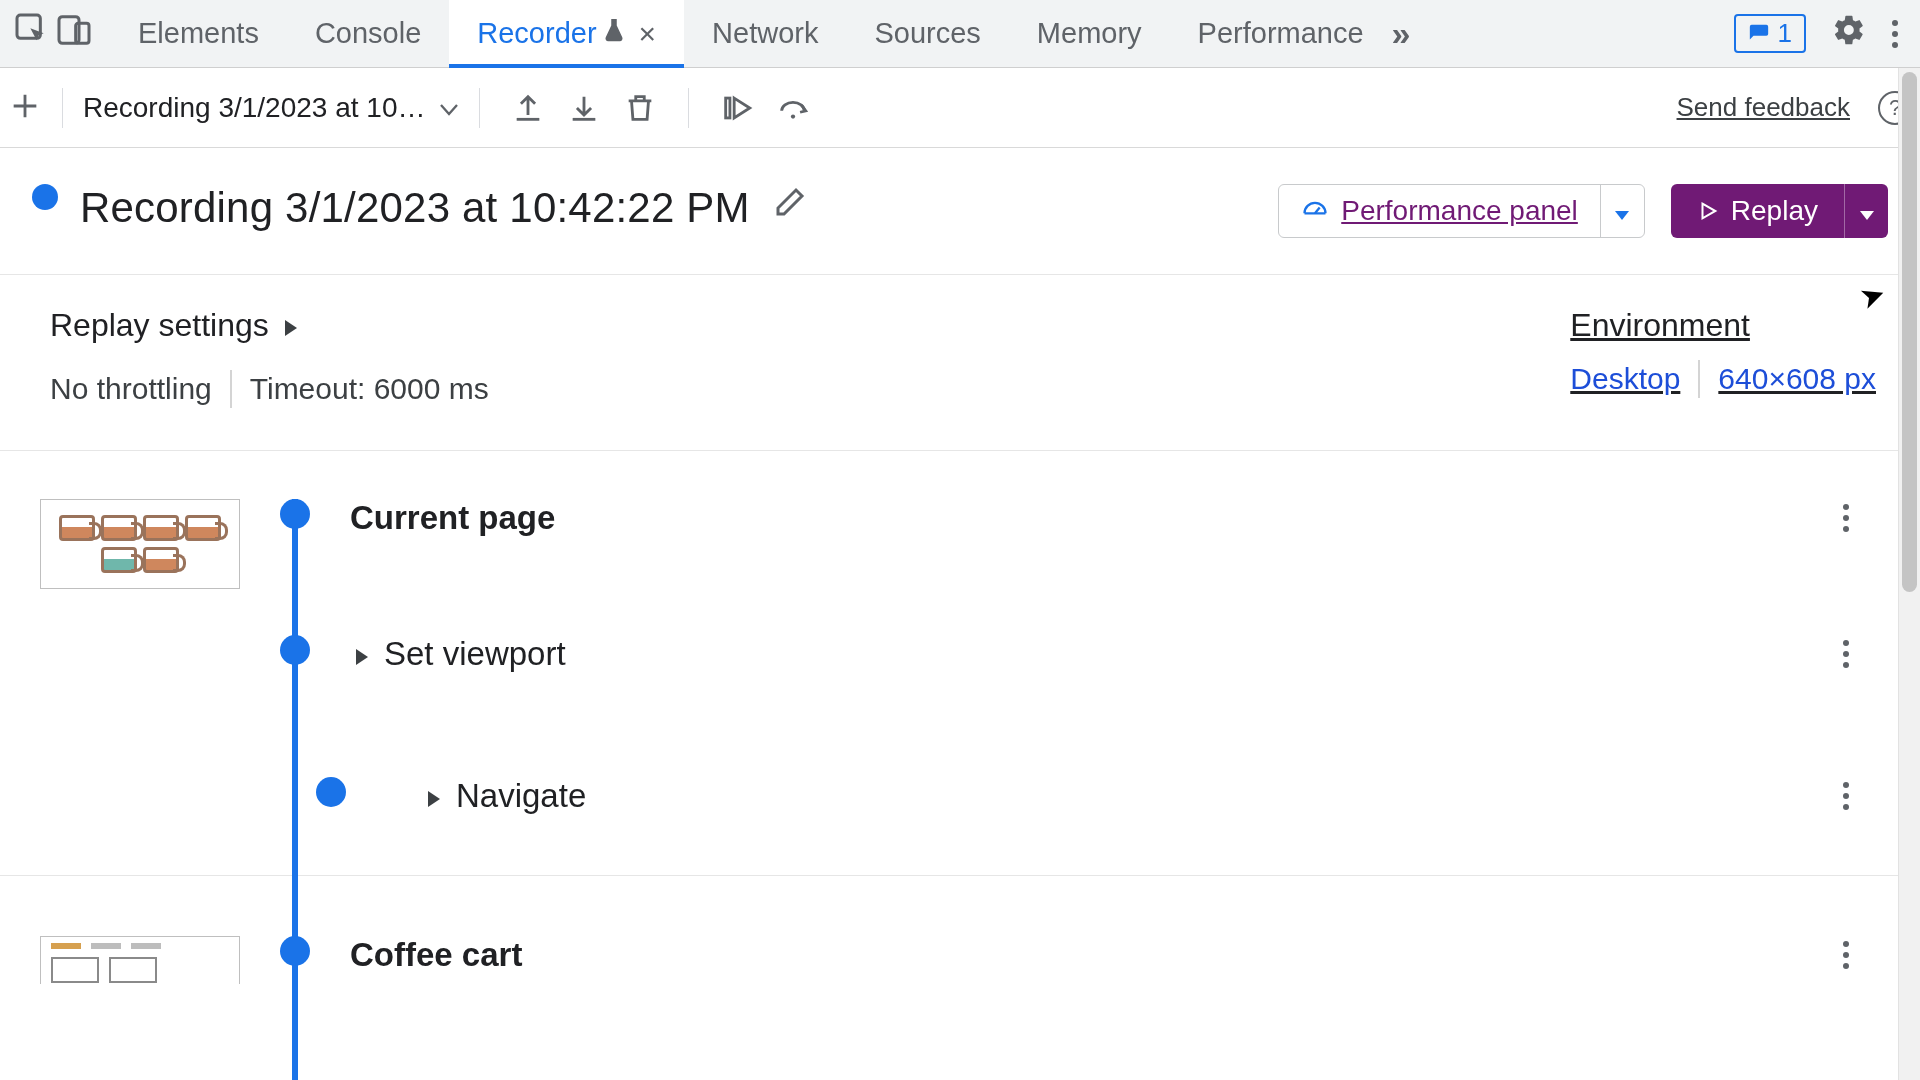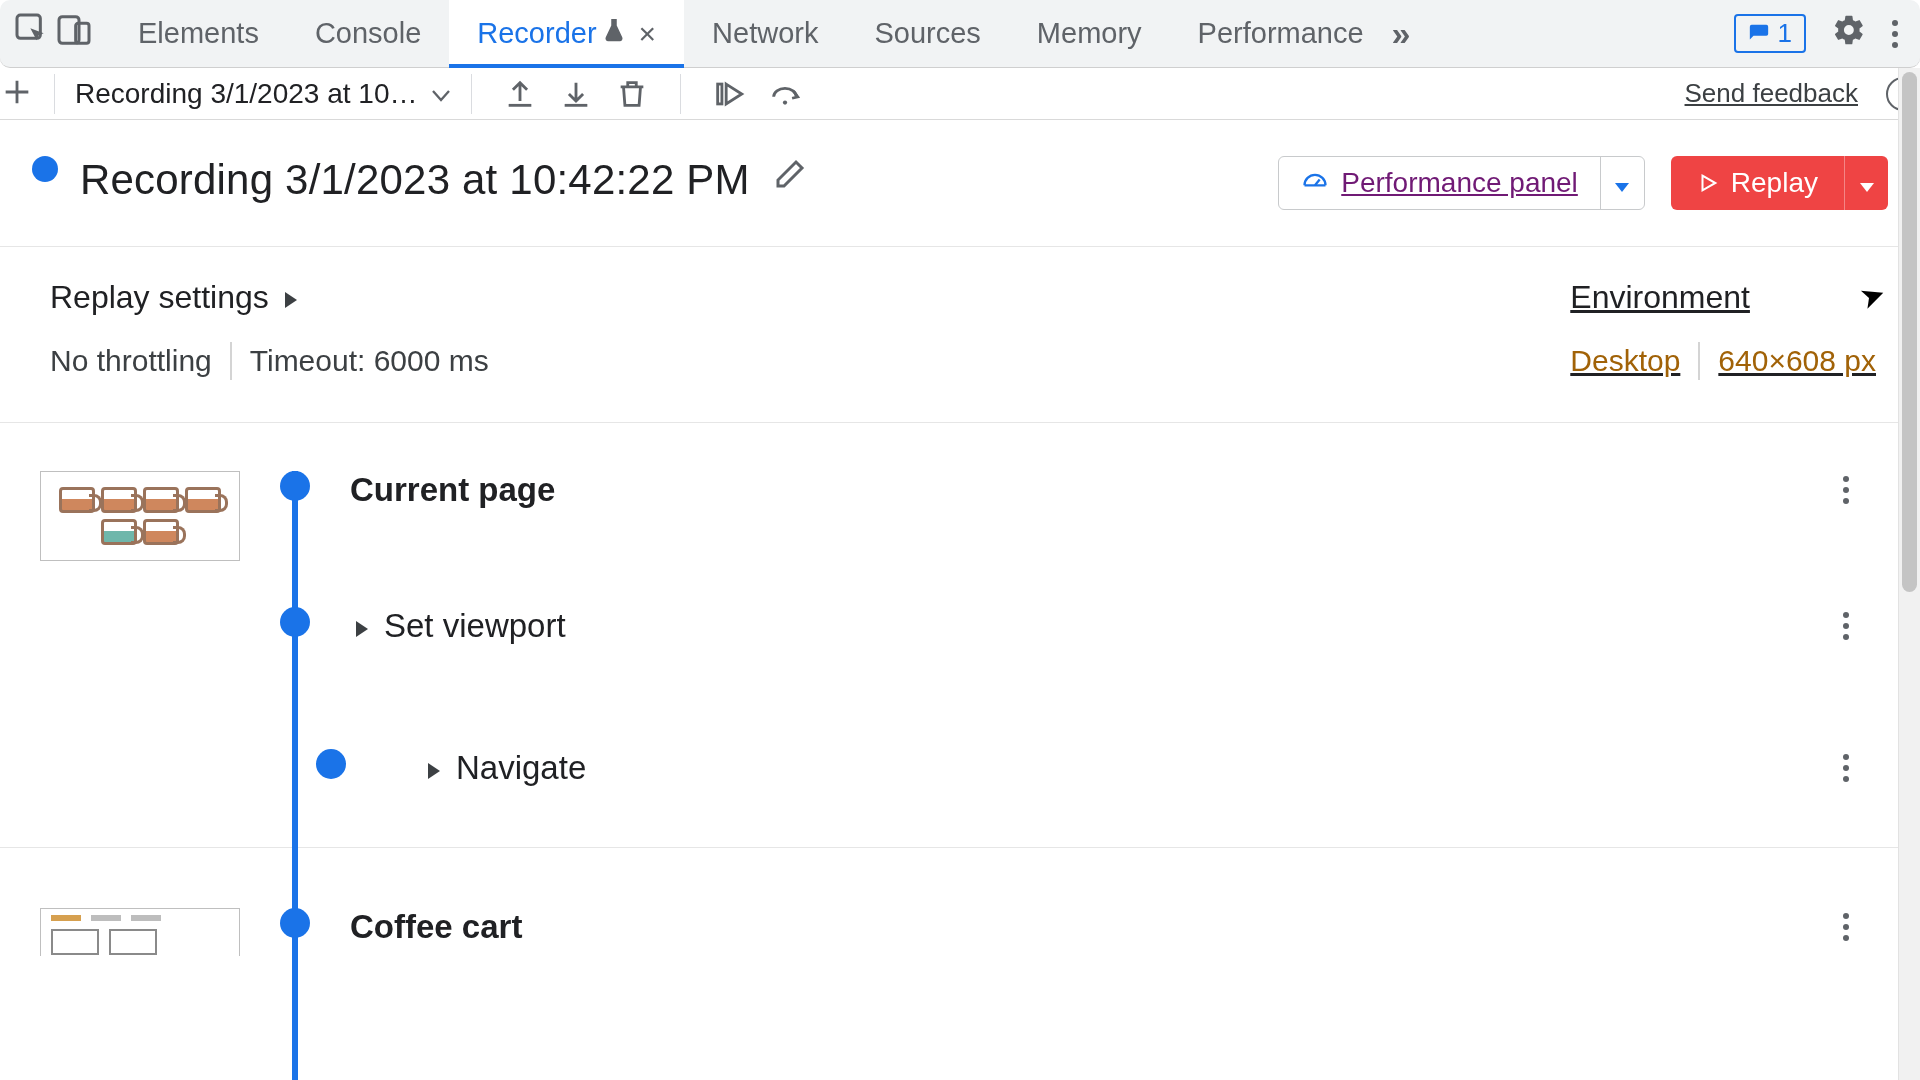--- a/index.html
+++ b/index.html
@@ -14,21 +14,20 @@
   
   .tabbar {
     height: 68px;
     background: #f1f3f4;
     border-bottom: 1px solid #cfcfcf;
     display: flex;
     align-items: center;
     padding-left: 4px;
     font-size: 29px;
     color: #5f6368;
-    border-radius: 10px;
   }
   .tabbar .left-tools { display:flex; align-items:center; gap:2px; padding:0 16px 0 8px; }
   .tabbar .left-tools svg { width:40px; height:40px; }
   .tabbar .tabs { display:flex; align-items:stretch; height:100%; }
   .tab {
     display:flex; align-items:center;
     padding: 0 28px;
     cursor:pointer;
     position:relative;
   }
@@ -51,24 +50,24 @@
     border:2px solid #1a73e8;
     border-radius:4px;
     padding:2px 12px;
     color:#1a73e8;
     font-size:26px;
   }
   .overflow-chevrons { font-size:34px; font-weight:700; letter-spacing:-6px; color:#5f6368; }
 
   
   .toolbar {
-    height: 52px;
+    height: 80px;
     display:flex; align-items:center;
     border-bottom:1px solid #d9d9d9;
-    padding: 0 0;
+    padding: 0 8px;
   }
   .toolbar .plus svg { width:34px; height:34px; }
   .toolbar .sep { width:1px; height:40px; background:#dadce0; margin:0 20px; }
   .rec-select {
     display:flex; align-items:center; gap:14px;
     font-size:28px; color:#202124;
     max-width: 400px;
   }
   .rec-select-text{
     max-width: 350px; white-space:nowrap; overflow:hidden; text-overflow:ellipsis;
@@ -98,41 +97,41 @@
   .title-row .edit svg{ width:36px; height:36px; margin-left:22px; }
   .title-row .spacer{ flex:1 1 auto; }
   .perf-btn-group, .replay-btn-group {
     display:flex; align-items:stretch; height:54px;
     border-radius:6px; overflow:hidden;
     font-size:28px;
   }
   .perf-btn-group { border:1.5px solid #c8cacc; margin-right:26px; }
   .perf-btn-main { display:flex; align-items:center; gap:12px; padding:0 22px; color:#701a75;text-decoration:underline; }
   .perf-btn-drop { width:44px; border-left:1.5px solid #c8cacc; display:flex; align-items:center; justify-content:center; color:#1a73e8;}
-  .replay-btn-group { background:#ef4444; color:#fff; }
+  .replay-btn-group { background:#701a75; color:#fff; }
   .replay-btn-main { display:flex; align-items:center; gap:12px; padding:0 26px; }
   .replay-btn-drop { width:44px; border-left:1px solid rgba(255,255,255,.35); display:flex; align-items:center; justify-content:center;}
 
   
   .settings-row {
     display:flex; align-items:flex-start;
     padding: 32px 44px 42px 50px;
     border-bottom:1px solid #e6e6e6;
     font-size:30px;
   }
   .settings-left h3 { font-size:32px; font-weight:500; display:flex; align-items:center; gap:10px; }
   .settings-left .inline {
     margin-top:26px; display:flex; align-items:center;
     font-size:30px; color:#3c4043;
   }
   .settings-left .inline .divider{ width:2px; height:38px; background:#d4d4d4; margin:0 18px;}
   .settings-right{ margin-left:auto; text-align:left;text-decoration:underline; }
   .settings-right h3{ font-size:32px; font-weight:500;}
   .settings-right .inline{
-    margin-top:26px; display:flex; align-items:center; font-size:30px; color:#a16207;
+    margin-top:16px; display:flex; align-items:center; font-size:30px; color:#1d4ed8;
   }
   .settings-right .inline .divider{ width:2px; height:38px; background:#d4d4d4; margin:0 18px;}
 
   .caret-right::before{
     content:""; display:inline-block;
     border-left:12px solid #3c4043;
     border-top:8px solid transparent;
     border-bottom:8px solid transparent;
     margin-left:6px;
   }

